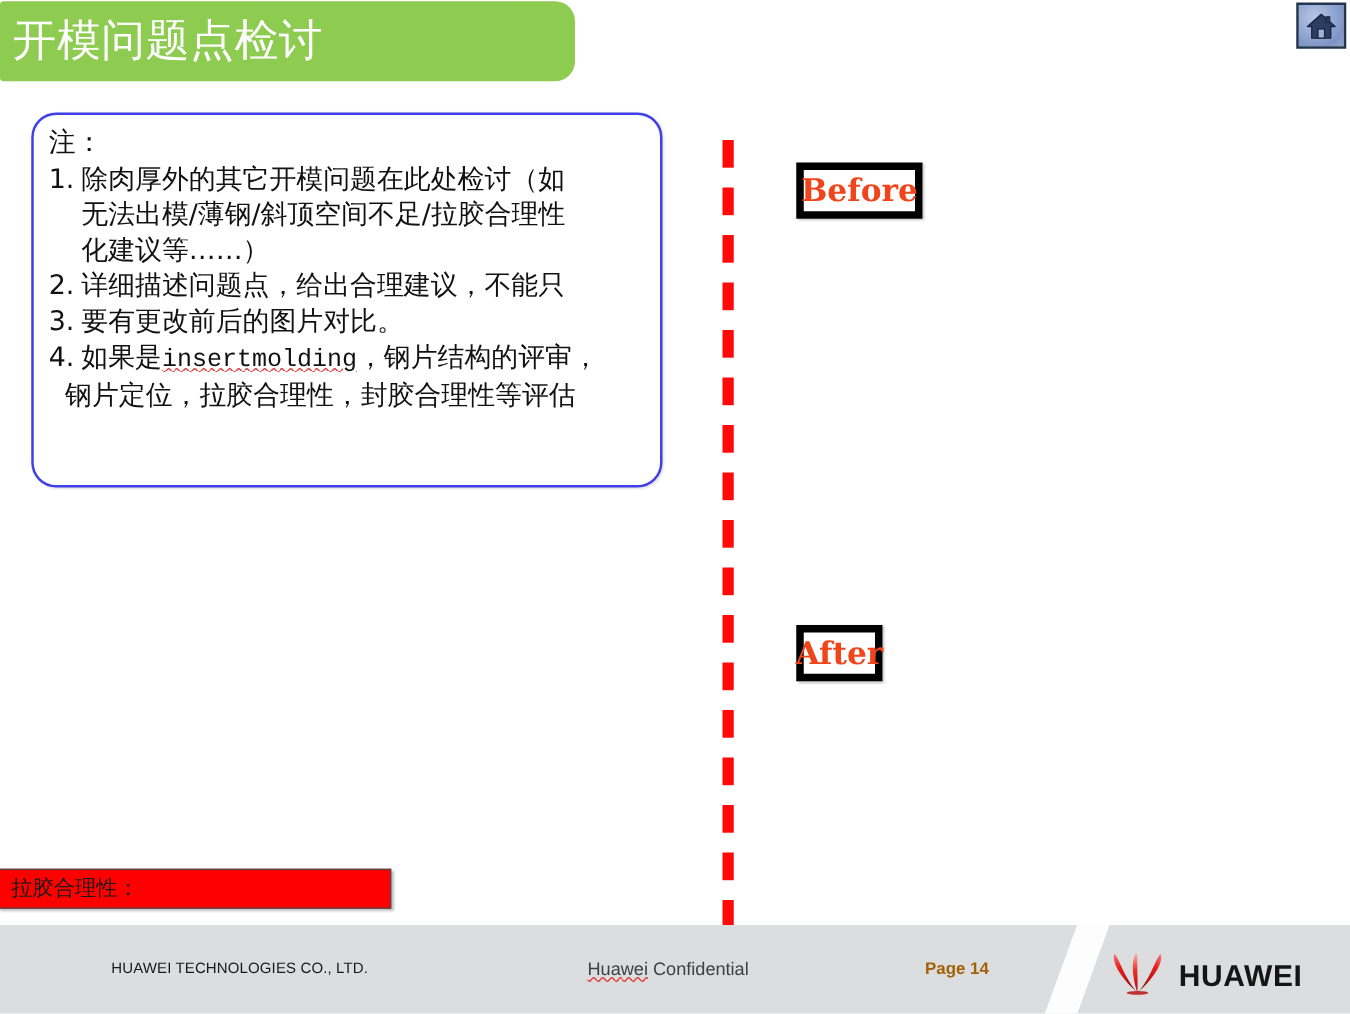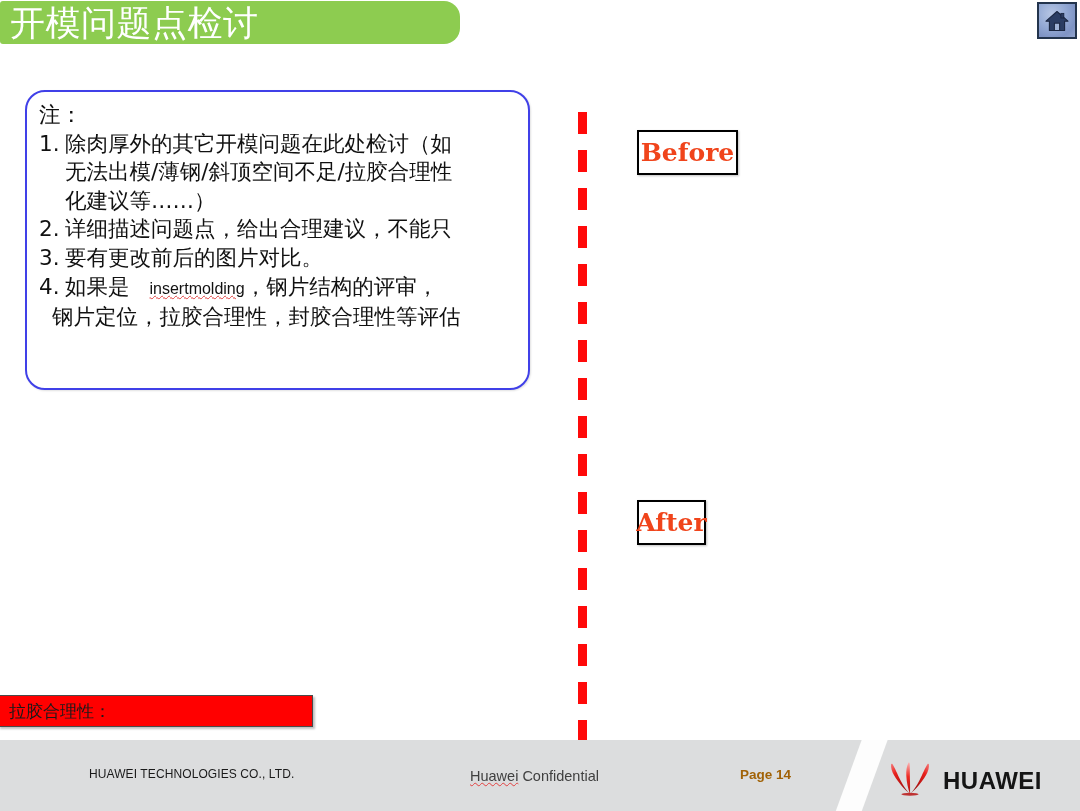--- a/index.html
+++ b/index.html
@@ -24,21 +24,21 @@
     height: 811px;
     background: #ffffff;
   }
 
   
   #title-bar {
     position: absolute;
     left: 0px;
     top: 1px;
     width: 460px;
-    height: 43px;
+    height: 64px;
     background: #8DCC50;
     border-top-right-radius: 16px;
     border-bottom-right-radius: 16px;
     border-top-left-radius: 3px;
     border-bottom-left-radius: 3px;
     box-sizing: border-box;
   }
   #title-text {
     position: absolute;
     left: 10px;
@@ -99,48 +99,47 @@
   }
   .note-li .marker {
     flex: 0 0 auto;
     width: 26px;
   }
   .note-li .content {
     flex: 1 1 auto;
   }
   .note-wrap { white-space: nowrap; display:block; }
   .mono-misspelled {
-    font-family: Liberation Sans, sans-serif;
-    font-size: 16px;
+    font-family: Liberation Mono, monospace;
+    font-size: 20px;
     letter-spacing: 0px;
     text-decoration: underline;
     text-decoration-color: #E24040;
     text-decoration-style: wavy;
     text-decoration-thickness: 1px;
     text-underline-offset: 1px;
-    margin-left: 20px;
   }
   .note-full { white-space: nowrap; display:block;margin-left:13px; }
 
   
   #divider {
     position: absolute;
     left: 578px;
     top: 112px;
     width: 9px;
     height: 628px;
     background-image: linear-gradient(to bottom, #FF0A0A 0px, #FF0A0A 22px, rgba(255,255,255,0) 22px, rgba(255,255,255,0) 38px);
     background-size: 9px 38px;
     background-repeat: repeat-y;
   }
 
   
   .cmp-box {
     position: absolute;
-    border: 2px solid #000000;
+    border: 6px solid #000000;
     background: #ffffff;
     box-sizing: border-box;
     display: flex;
     align-items: center;
     justify-content: center;
     box-shadow: 1px 1px 2px rgba(0,0,0,0.25);
   }
   .cmp-box span {
     color: #F0441B;
     font-family: "DejaVu Serif", "Liberation Serif", serif;

